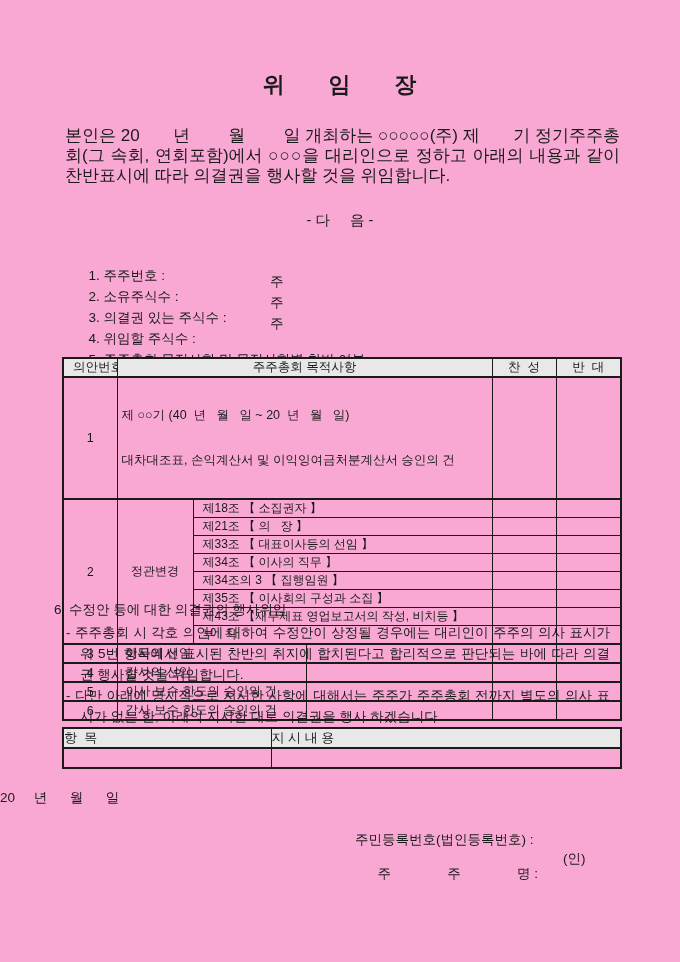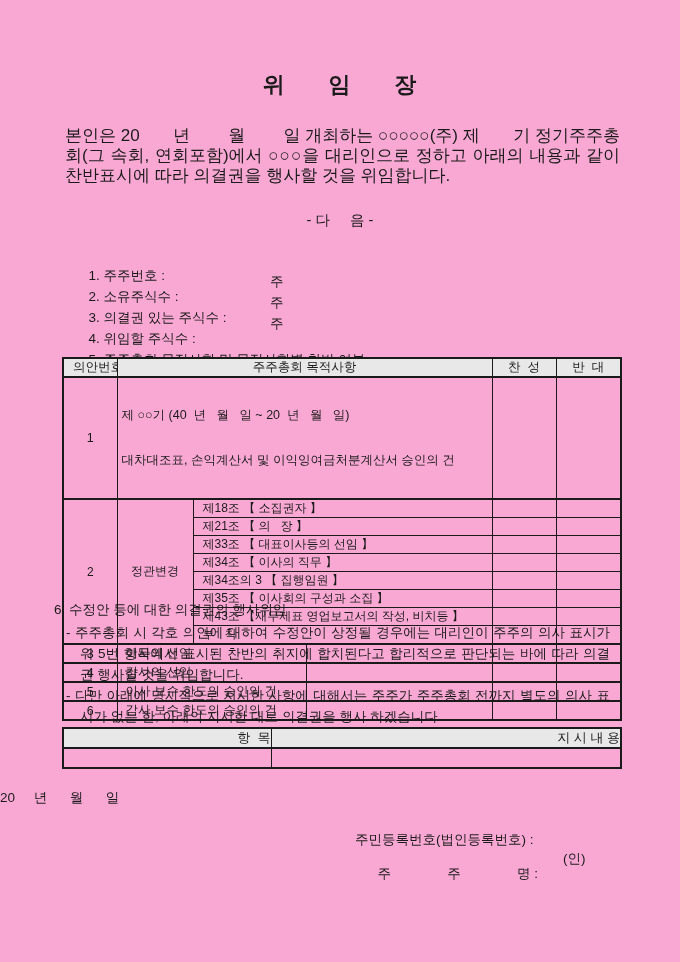--- a/index.html
+++ b/index.html
@@ -98,21 +98,21 @@
   }
   .direction-table th, .direction-table td {
     border: 1px solid #1a1a1a;
     font-size: 13px;
     overflow: hidden;
     white-space: pre;
   }
   .direction-table th {
     background: #e8e8e8;
     font-weight: normal;
-    text-align: right;
+    text-align: left;
     height: 19px;
     border-bottom-width: 2px;
   }
   .direction-table td { height: 20px; }
 
   .date-line {
     position: absolute;
     top: 789px; left: 0;
     width: 680px;
     font-size: 13.5px;

